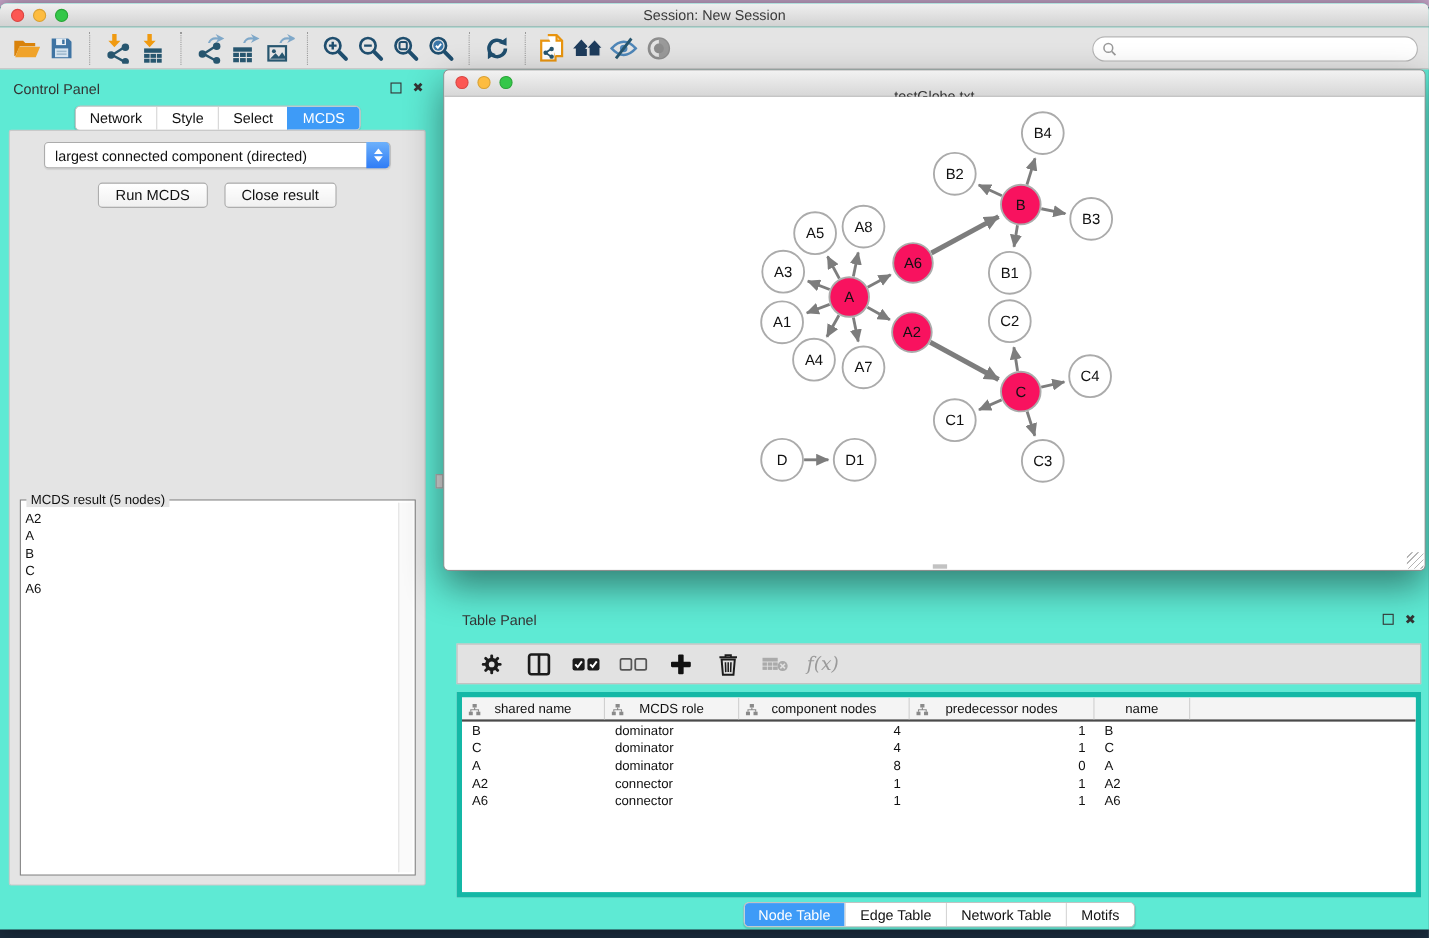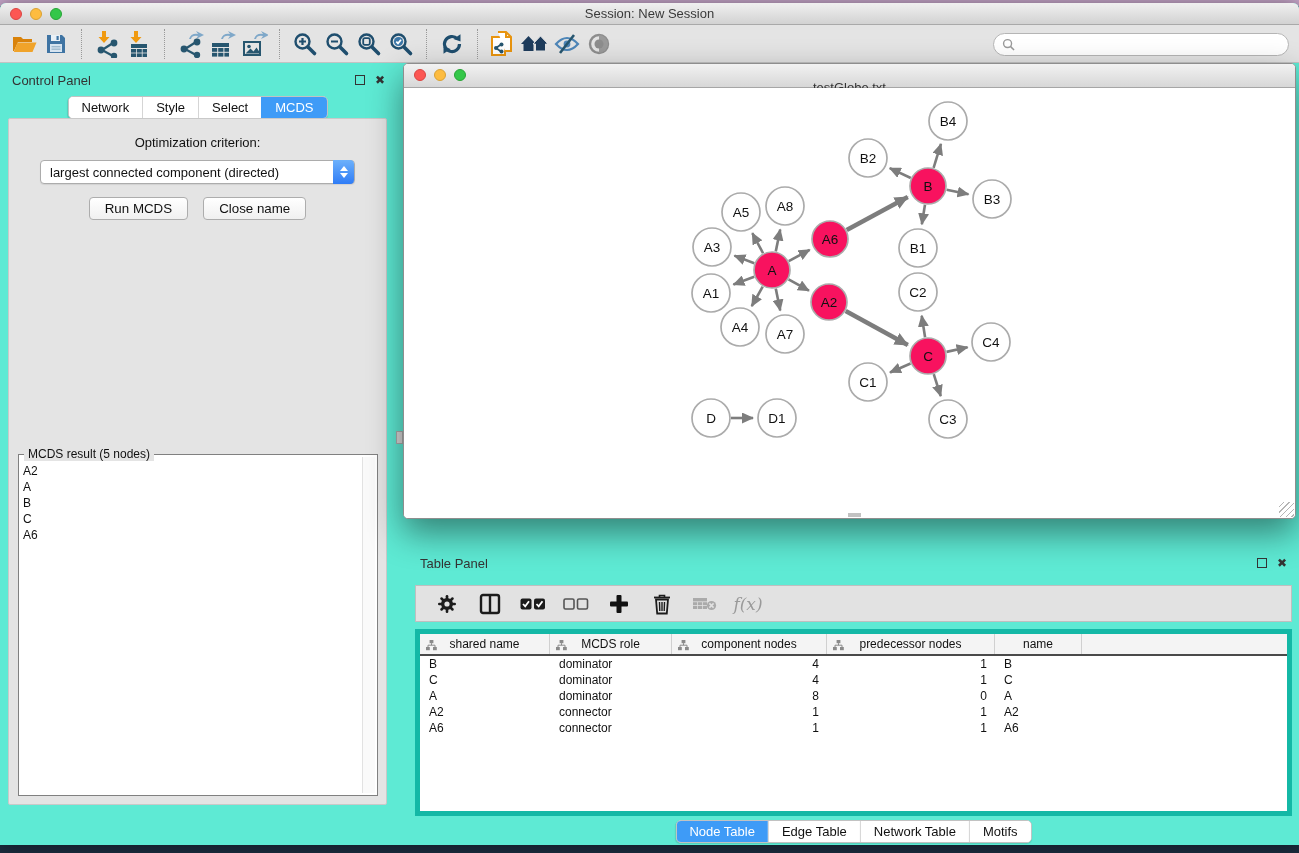--- a/index.html
+++ b/index.html
@@ -294,31 +294,30 @@
         <span>✖</span>
       </span>
     </div>
     <div class="seg-tabs" id="control-tabs">
         <div class="seg-tab">Network</div>
         <div class="seg-tab">Style</div>
         <div class="seg-tab">Select</div>
         <div class="seg-tab active">MCDS</div>
       </div>
     <div class="cp-body">
-      <div class="opt-label">Optimization criterion:</div>
       <div class="dropdown">
         <span class="dval">largest connected component (directed)</span>
         <span class="dd-step">
             <span class="tri-up"></span>
             <span class="tri-dn"></span>
           </span>
       </div>
       <div class="btn-row">
         <button class="mac-btn">Run MCDS</button>
-        <button class="mac-btn">Close name</button>
+        <button class="mac-btn">Close result</button>
       </div>
       <div class="result-box">
         <span class="result-legend">MCDS result (5 nodes)</span>
         <ul class="result-list" id="result-list">
             <li>A2</li>
             <li>A</li>
             <li>B</li>
             <li>C</li>
             <li>A6</li>
           </ul>

